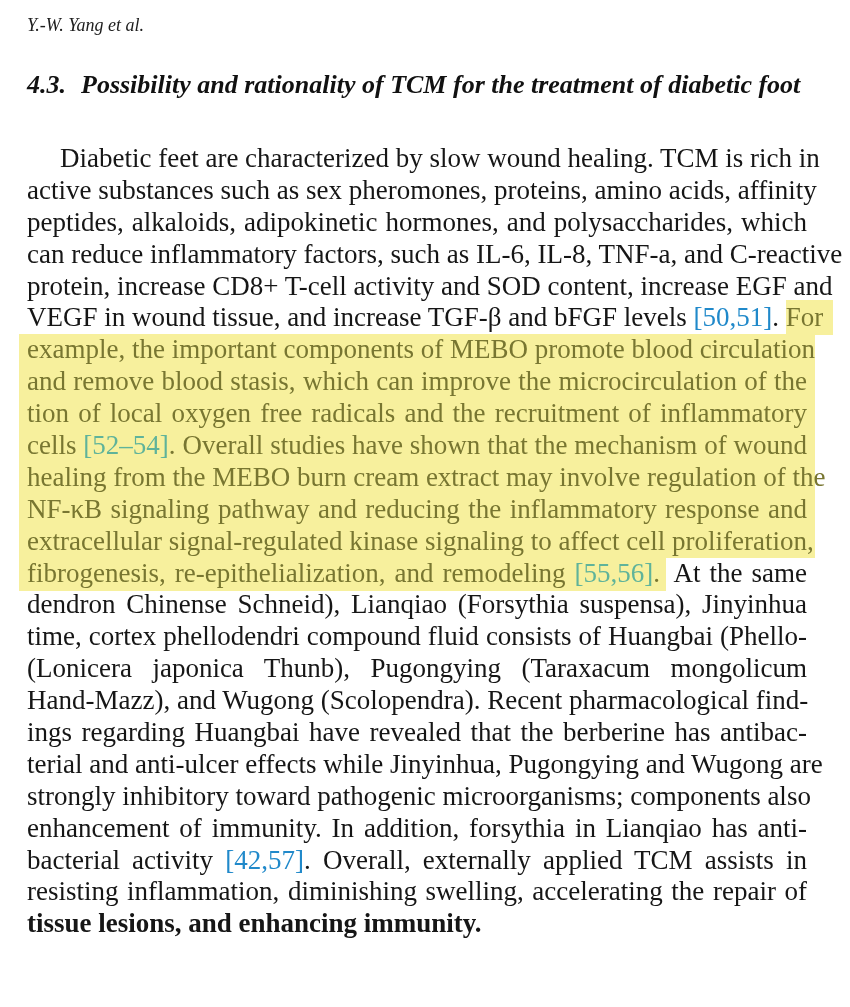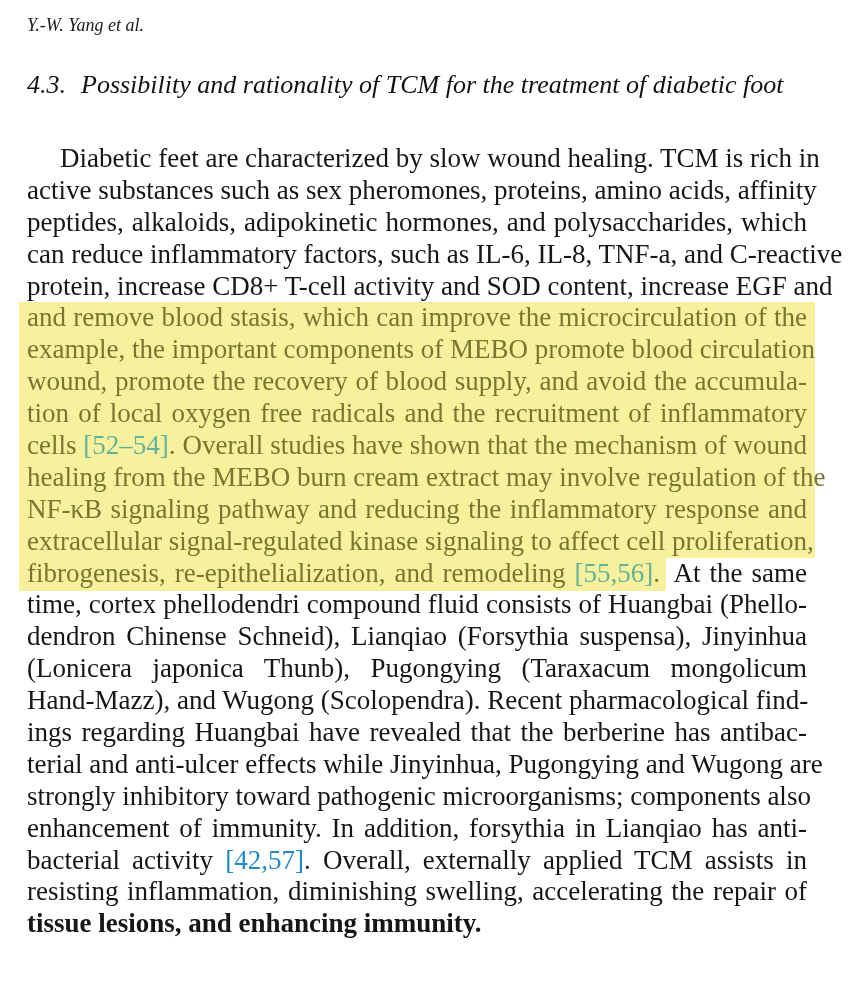--- a/index.html
+++ b/index.html
@@ -25,21 +25,21 @@
   }
   .running-head{
     font-style:italic;
     font-size:18px;
     line-height:22px;
     color:#1d1d1d;
   }
   .section-heading{
     margin-top:34px;
     font-style:italic;
-    font-weight:normal;
+    font-weight:bold;
     font-size:26px;
     line-height:30px;
     color:#111;
     white-space:nowrap;
   }
   .section-heading .sec-title{margin-left:15px;}
   .article-body{
     margin-top:43px;
     width:780px;
     font-size:27px;
@@ -81,31 +81,31 @@
   <h2 class="section-heading">
     <span class="sec-num">4.3.</span><span class="sec-title">Possibility and rationality of TCM for the treatment of diabetic foot</span>
   </h2>
 
   <div class="article-body" id="article-body">
       <div class="line indent"><span>Diabetic feet are characterized by slow wound healing. TCM is rich in</span></div>
       <div class="line"><span>active substances such as sex pheromones, proteins, amino acids, affinity</span></div>
       <div class="line"><span>peptides, alkaloids, adipokinetic hormones, and polysaccharides, which</span></div>
       <div class="line"><span>can reduce inflammatory factors, such as IL-6, IL-8, TNF-a, and C-reactive</span></div>
       <div class="line"><span>protein, increase CD8+ T-cell activity and SOD content, increase EGF and</span></div>
+      <div class="line"><span>VEGF in wound tissue, and increase TGF-β and bFGF levels </span><a class="cite blue" href="#">[50,51]</a><span>. </span><mark class="hl hl-tail"><span>For</span></mark></div>
+      <div class="line hl-full"><span>example, the important components of MEBO promote blood circulation</span></div>
       <div class="line hl-full"><span>and remove blood stasis, which can improve the microcirculation of the</span></div>
-      <div class="line hl-full"><span>example, the important components of MEBO promote blood circulation</span></div>
-      <div class="line hl-full"><span>wound, promote the recovery of blood supply, and avoid the accumula-</span></div>
       <div class="line hl-full"><span>tion of local oxygen free radicals and the recruitment of inflammatory</span></div>
       <div class="line hl-full"><span>cells </span><a class="cite teal" href="#">[52–54]</a><span>. Overall studies have shown that the mechanism of wound</span></div>
       <div class="line hl-full"><span>healing from the MEBO burn cream extract may involve regulation of the</span></div>
       <div class="line hl-full"><span>NF-κB signaling pathway and reducing the inflammatory response and</span></div>
       <div class="line hl-full"><span>extracellular signal-regulated kinase signaling to affect cell proliferation,</span></div>
       <div class="line"><mark class="hl hl-lead"><span>fibrogenesis, re-epithelialization, and remodeling </span><a class="cite teal" href="#">[55,56]</a><span>.</span></mark><span> At the same</span></div>
+      <div class="line"><span>dendron Chinense Schneid), Lianqiao (Forsythia suspensa), Jinyinhua</span></div>
       <div class="line"><span>time, cortex phellodendri compound fluid consists of Huangbai (Phello-</span></div>
-      <div class="line"><span>dendron Chinense Schneid), Lianqiao (Forsythia suspensa), Jinyinhua</span></div>
       <div class="line"><span>(Lonicera japonica Thunb), Pugongying (Taraxacum mongolicum</span></div>
       <div class="line"><span>Hand-Mazz), and Wugong (Scolopendra). Recent pharmacological find-</span></div>
       <div class="line"><span>ings regarding Huangbai have revealed that the berberine has antibac-</span></div>
       <div class="line"><span>terial and anti-ulcer effects while Jinyinhua, Pugongying and Wugong are</span></div>
       <div class="line"><span>strongly inhibitory toward pathogenic microorganisms; components also</span></div>
       <div class="line"><span>enhancement of immunity. In addition, forsythia in Lianqiao has anti-</span></div>
       <div class="line"><span>bacterial activity </span><a class="cite blue" href="#">[42,57]</a><span>. Overall, externally applied TCM assists in</span></div>
       <div class="line"><span>resisting inflammation, diminishing swelling, accelerating the repair of</span></div>
       <div class="line last"><span>tissue lesions, and enhancing immunity.</span></div>
     </div>

